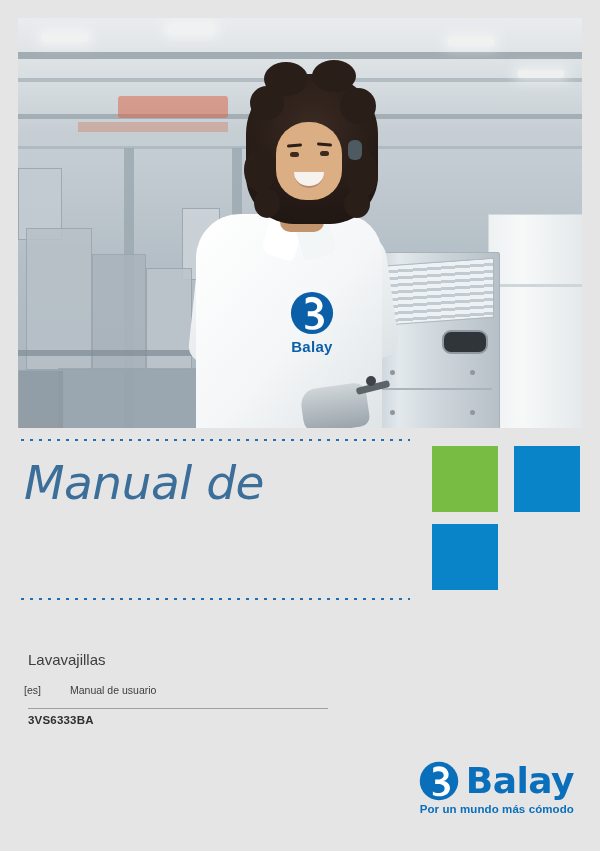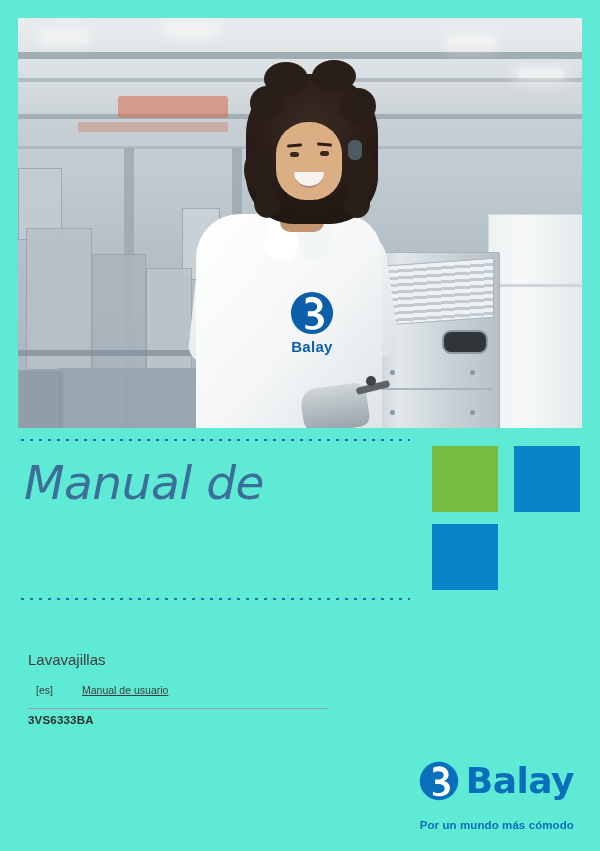--- a/index.html
+++ b/index.html
@@ -13,21 +13,21 @@
     font-family: "Liberation Sans", sans-serif;
     position: relative;
     overflow: hidden;
   }
 
   .page {
     position: absolute;
     left: 0; top: 0;
     width: 600px;
     height: 851px;
-    background: #5eead4;
+    background: #e5e5e5;
   }
 
   
   .hero {
     position: absolute;
     left: 18px;
     top: 18px;
     width: 564px;
     height: 410px;
     overflow: hidden;
@@ -349,25 +349,24 @@
   .product {
     position: absolute;
     left: 28px;
     top: 651px;
     font-size: 15px;
     color: #3d3d3d;
     font-weight: 400;
   }
   .doctype-row {
     position: absolute;
-    left: 36px;
+    left: 24px;
     top: 684px;
     font-size: 10.5px;
     color: #3d3d3d;
-    text-decoration: underline;
   }
   .doctype-row .lang {
     display: inline-block;
     width: 46px;
   }
   .model-rule {
     position: absolute;
     left: 28px;
     top: 708px;
     width: 300px;
@@ -400,21 +399,21 @@
   .brand-mark { width: 42px; height: 42px; }
   .brand-word {
     color: #0a6fbb;
     font-size: 36px;
     font-weight: 700;
     letter-spacing: -0.5px;
     line-height: 38px;
     font-family: "DejaVu Sans", sans-serif;
   }
   .brand-slogan {
-    margin-top: 17px;
+    margin-top: 1px;
     color: #0a6fbb;
     font-size: 11.5px;
     font-weight: 600;
     letter-spacing: .1px;
   }
 </style>
 </head>
 <body>
 
 <div class="page">

